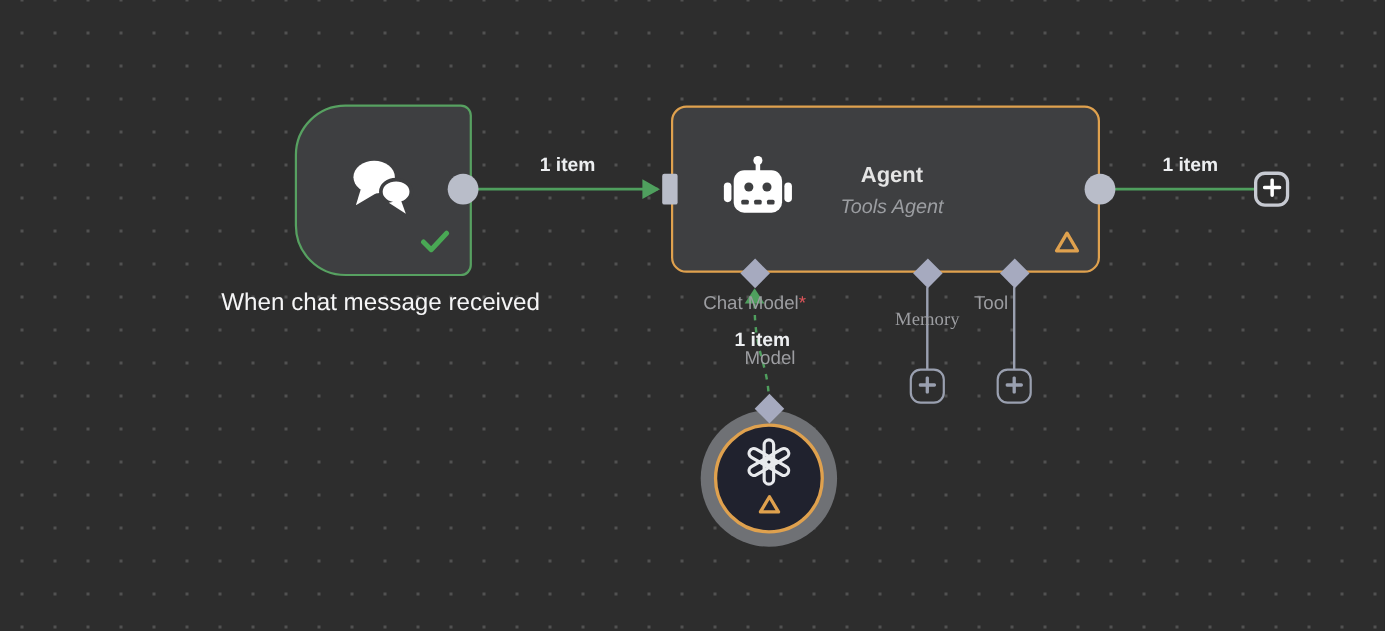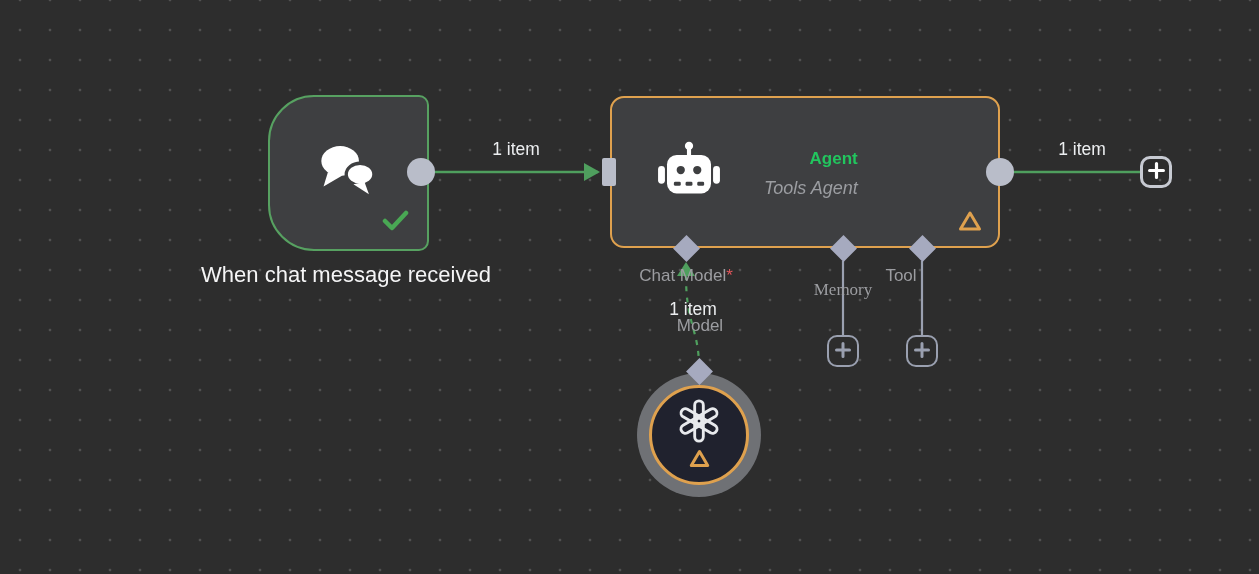--- a/index.html
+++ b/index.html
@@ -17,37 +17,37 @@
     border:2.5px solid #57a161;border-radius:46px 10px 10px 46px;
     display:flex;align-items:center;justify-content:center;cursor:pointer;
   }
   .trigger-check{position:absolute;right:18px;bottom:14px;}
   .agent-node{
     left:610px;top:96px;width:390px;height:152px;
     border:2.5px solid #dfa14e;border-radius:14px;
     display:flex;align-items:center;padding-left:44px;cursor:pointer;
   }
   .agent-text{margin-left:42px;text-align:center;}
-  .agent-title{font-size:17px;font-weight:600;color:#22c55e;line-height:30px;text-align:right;}
+  .agent-title{font-size:20px;font-weight:600;color:#e5e5e5;line-height:30px;}
   .agent-subtitle{font-size:18px;font-weight:400;color:#9b9da1;line-height:24px;margin-top:2px;font-style:italic;}
   .agent-warning{position:absolute;right:16px;bottom:10px;}
   .endpoint{
     position:absolute;width:28px;height:28px;border-radius:50%;
     background:#b9bdc9;z-index:3;cursor:crosshair;
   }
   .input-rect{
     position:absolute;left:602px;top:158px;width:14px;height:28px;
     background:#b9bdc9;border-radius:2px;z-index:3;
   }
   .diamond{
     position:absolute;width:19px;height:19px;background:#a6aabf;
     transform:rotate(45deg);z-index:4;cursor:crosshair;
   }
   .lbl{position:absolute;transform:translateX(-50%);white-space:nowrap;z-index:2;}
-  .items-lbl{font-size:17.5px;font-weight:400;color:#eceef0;}
+  .items-lbl{font-size:17.5px;font-weight:700;color:#eceef0;}
   .port-lbl{font-size:17px;font-weight:400;color:#9c9da1;text-align:center;}
   .req{color:#e0565b;}
   .node-lbl{font-size:22px;font-weight:400;color:#f5f5f6;text-align:center;line-height:30px;}
   .wrap-lbl{white-space:normal;width:290px;}
   .open-chat{
     position:absolute;left:73px;top:142px;width:170px;height:58px;
     background:#ed7261;border:none;border-radius:8px;color:#ffffff;
     font-size:20px;font-weight:600;font-family:inherit;cursor:pointer;z-index:2;
   }
   .plus-btn{

